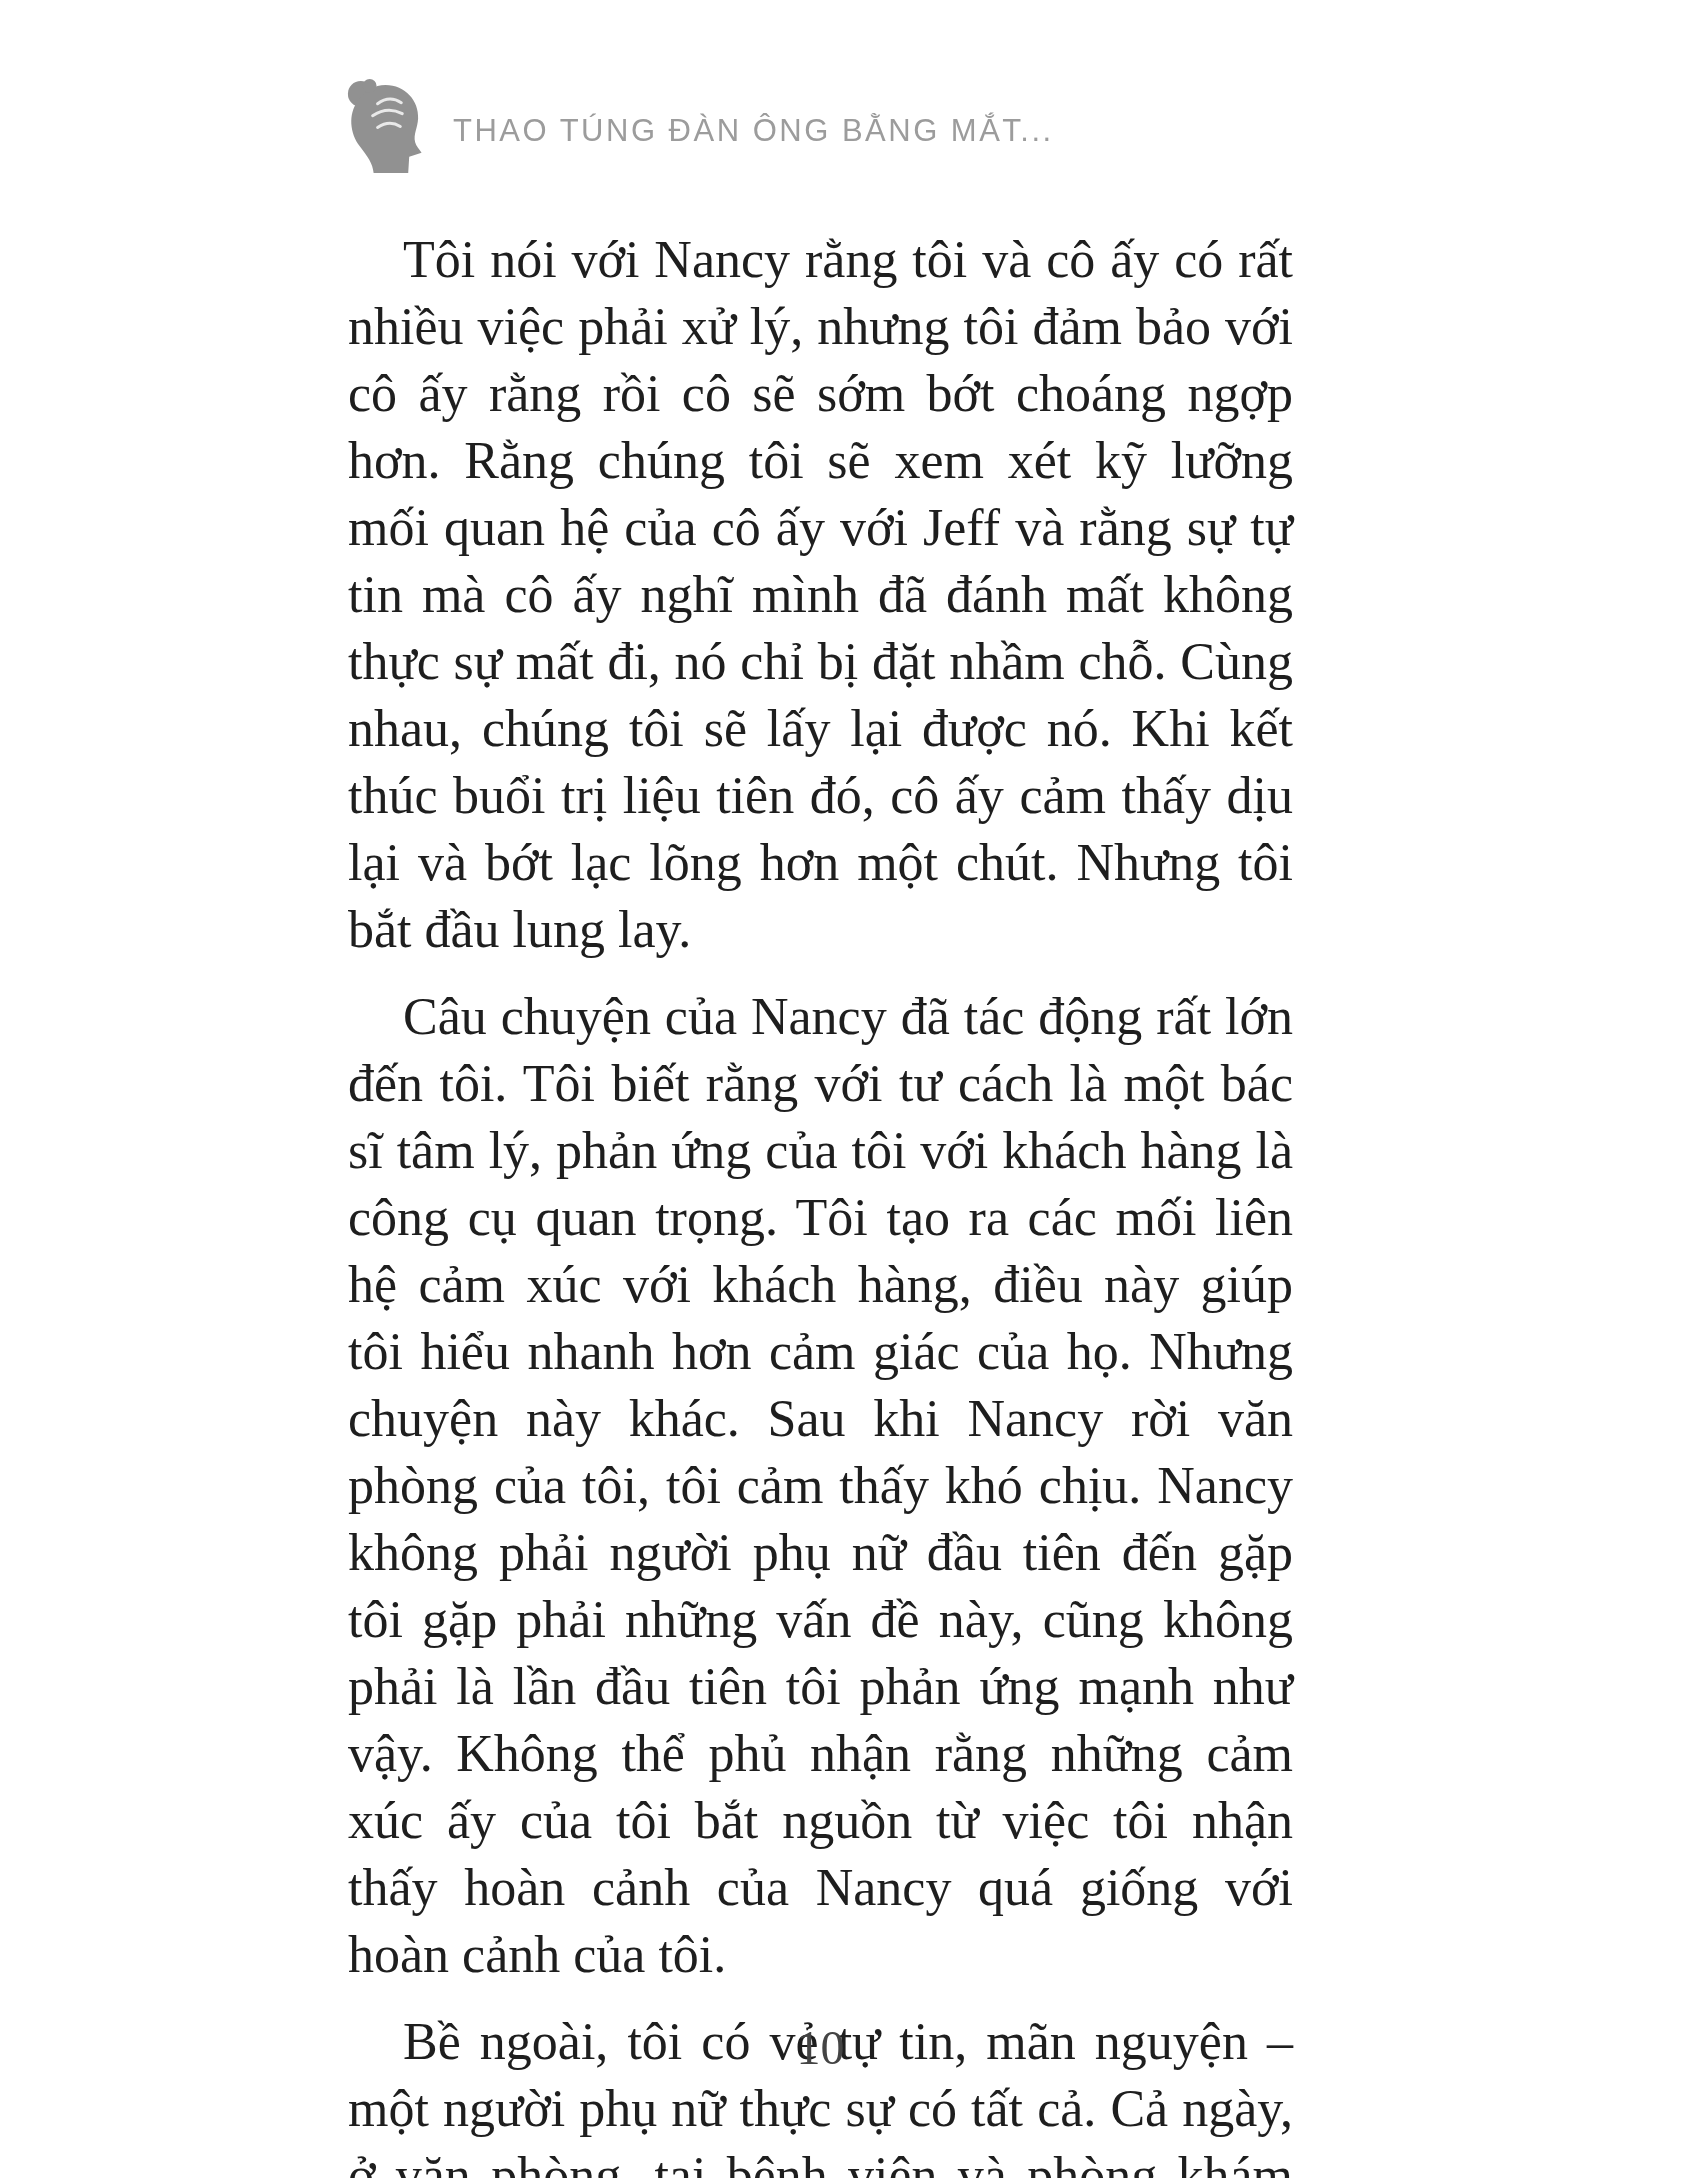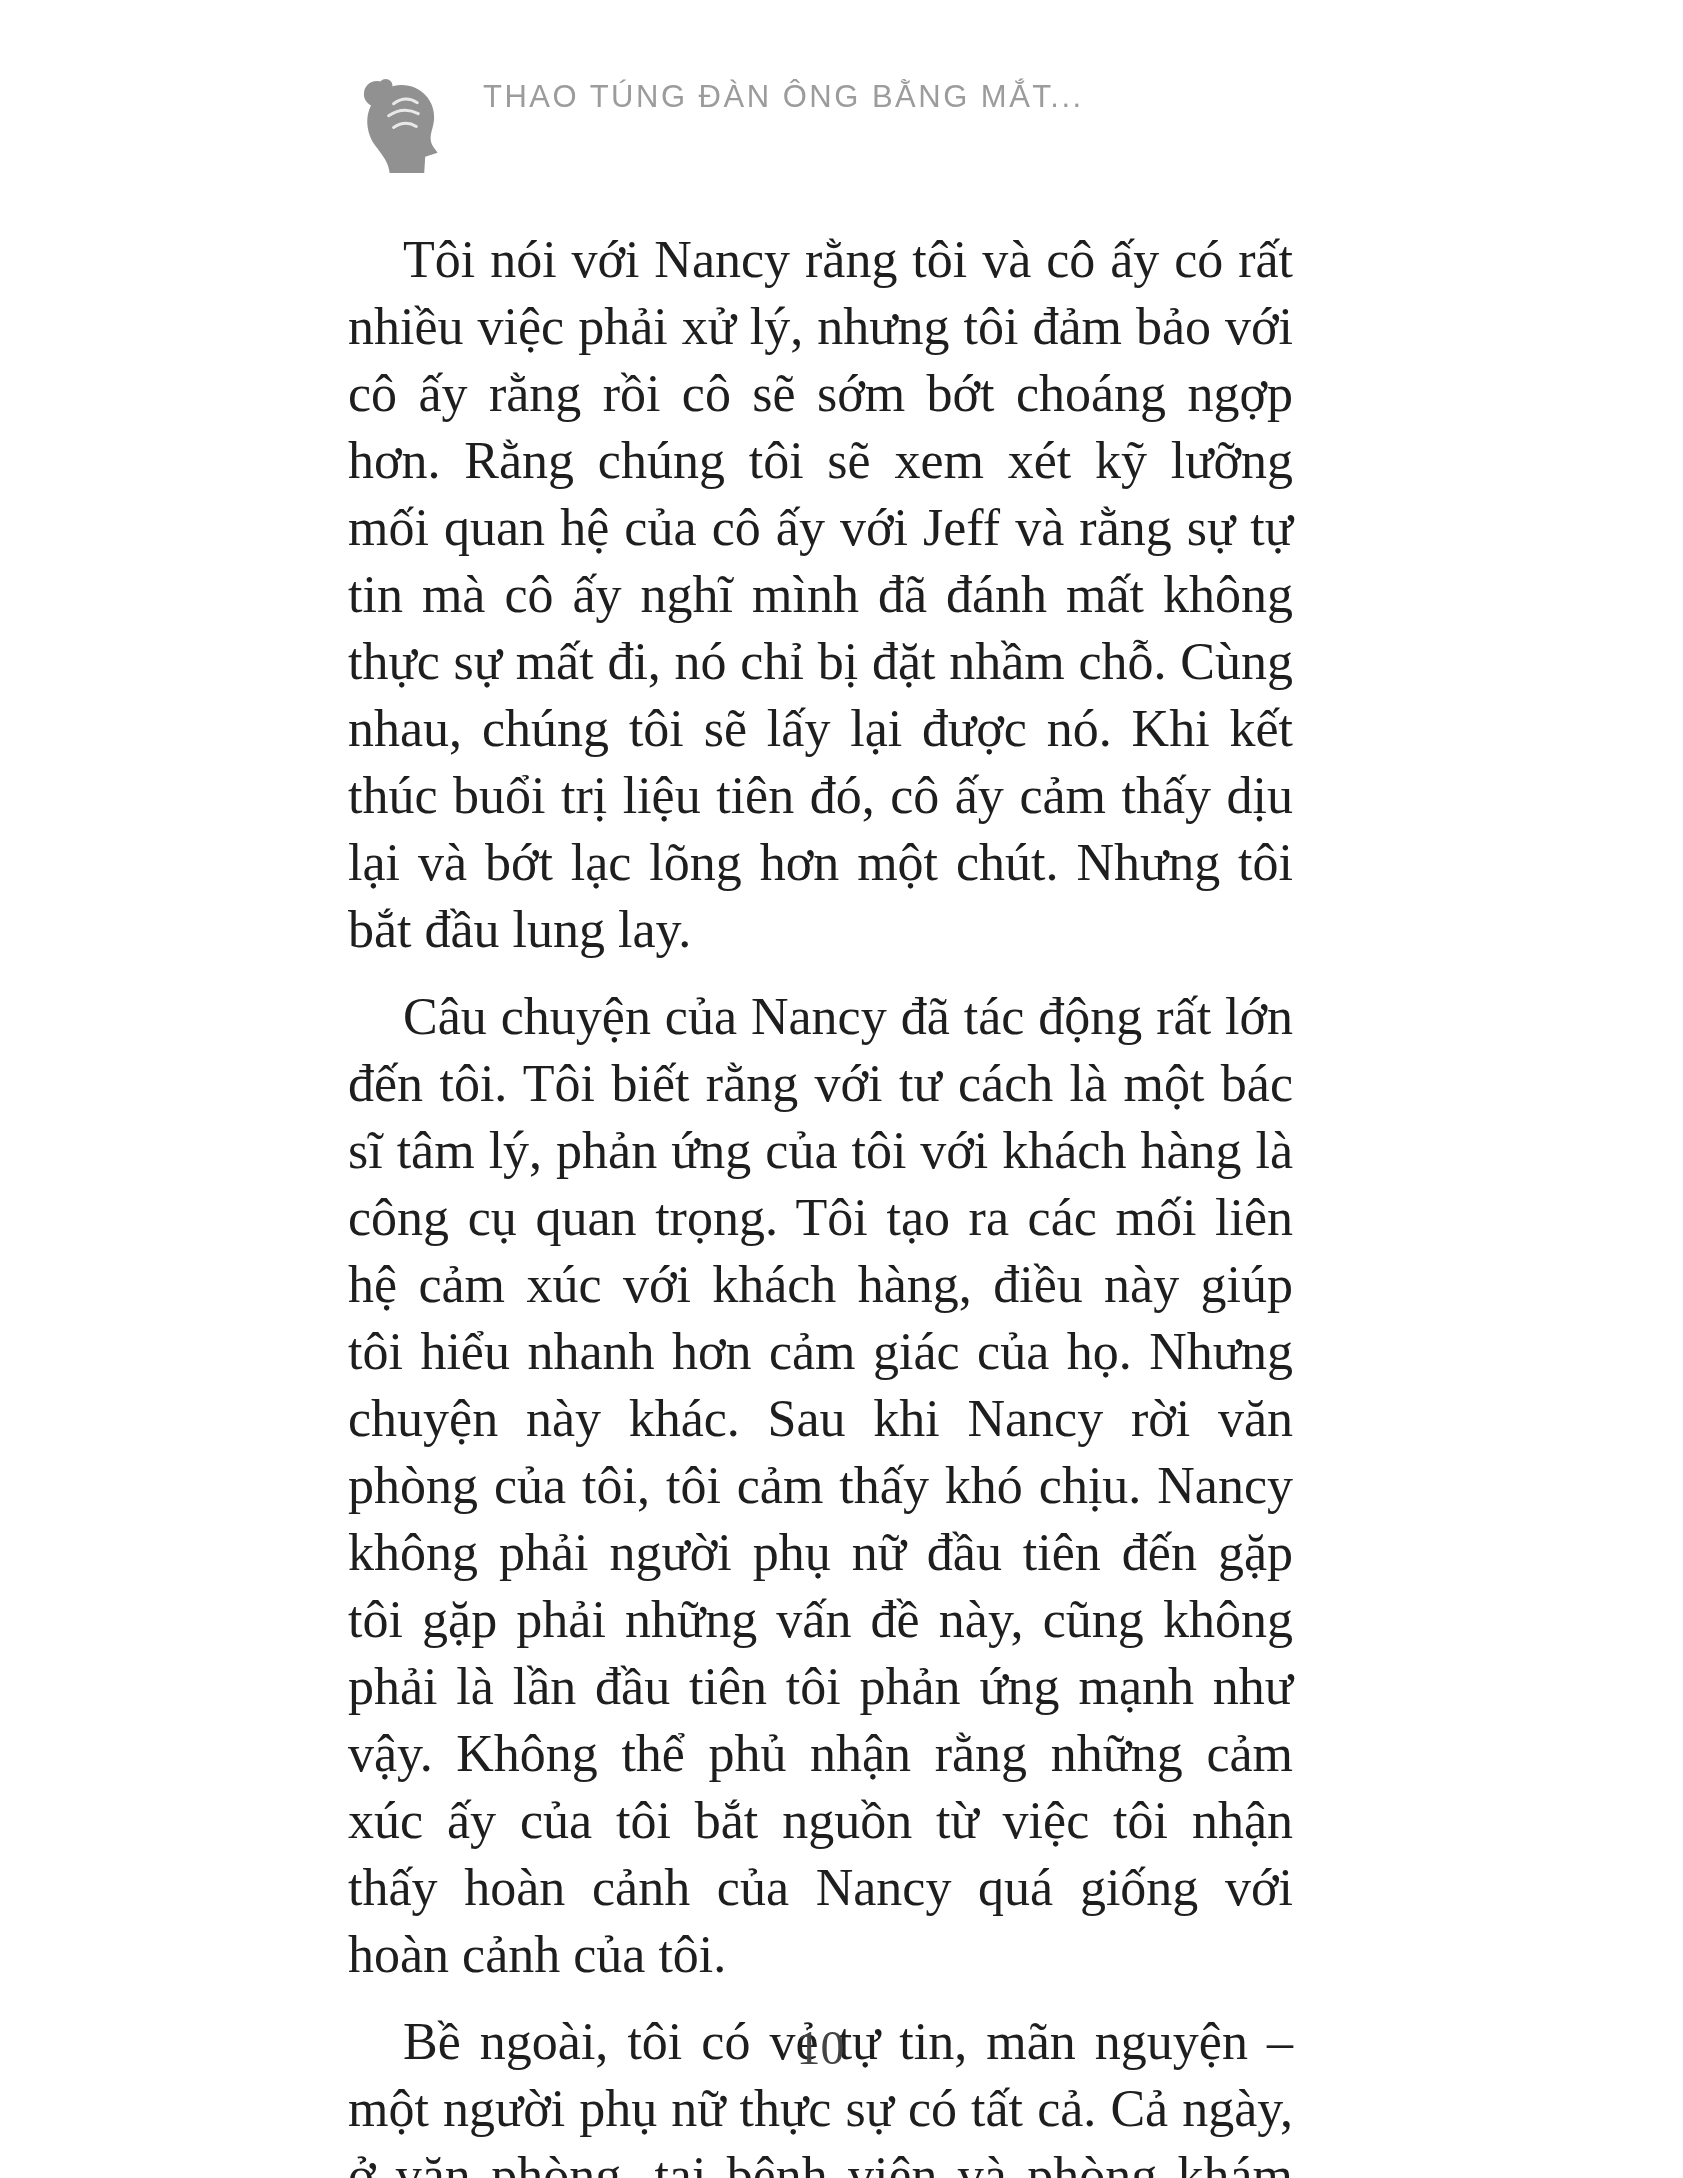--- a/index.html
+++ b/index.html
@@ -12,24 +12,24 @@
     position: relative;
     width: 1683px;
     height: 2178px;
     background: #ffffff;
     overflow: hidden;
     font-family: "Liberation Serif", serif;
   }
   .page-header {
     position: absolute;
     top: 77px;
-    left: 356px;
+    left: 340px;
     display: flex;
-    align-items: flex-start;
-    gap: 40px;
+    align-items: center;
+    gap: 26px;
   }
   .header-icon {
     display: inline-block;
     width: 87px;
     height: 103px;
     flex: 0 0 auto;
   }
   .header-title {
     font-family: "Liberation Sans", sans-serif;
     font-size: 31px;

